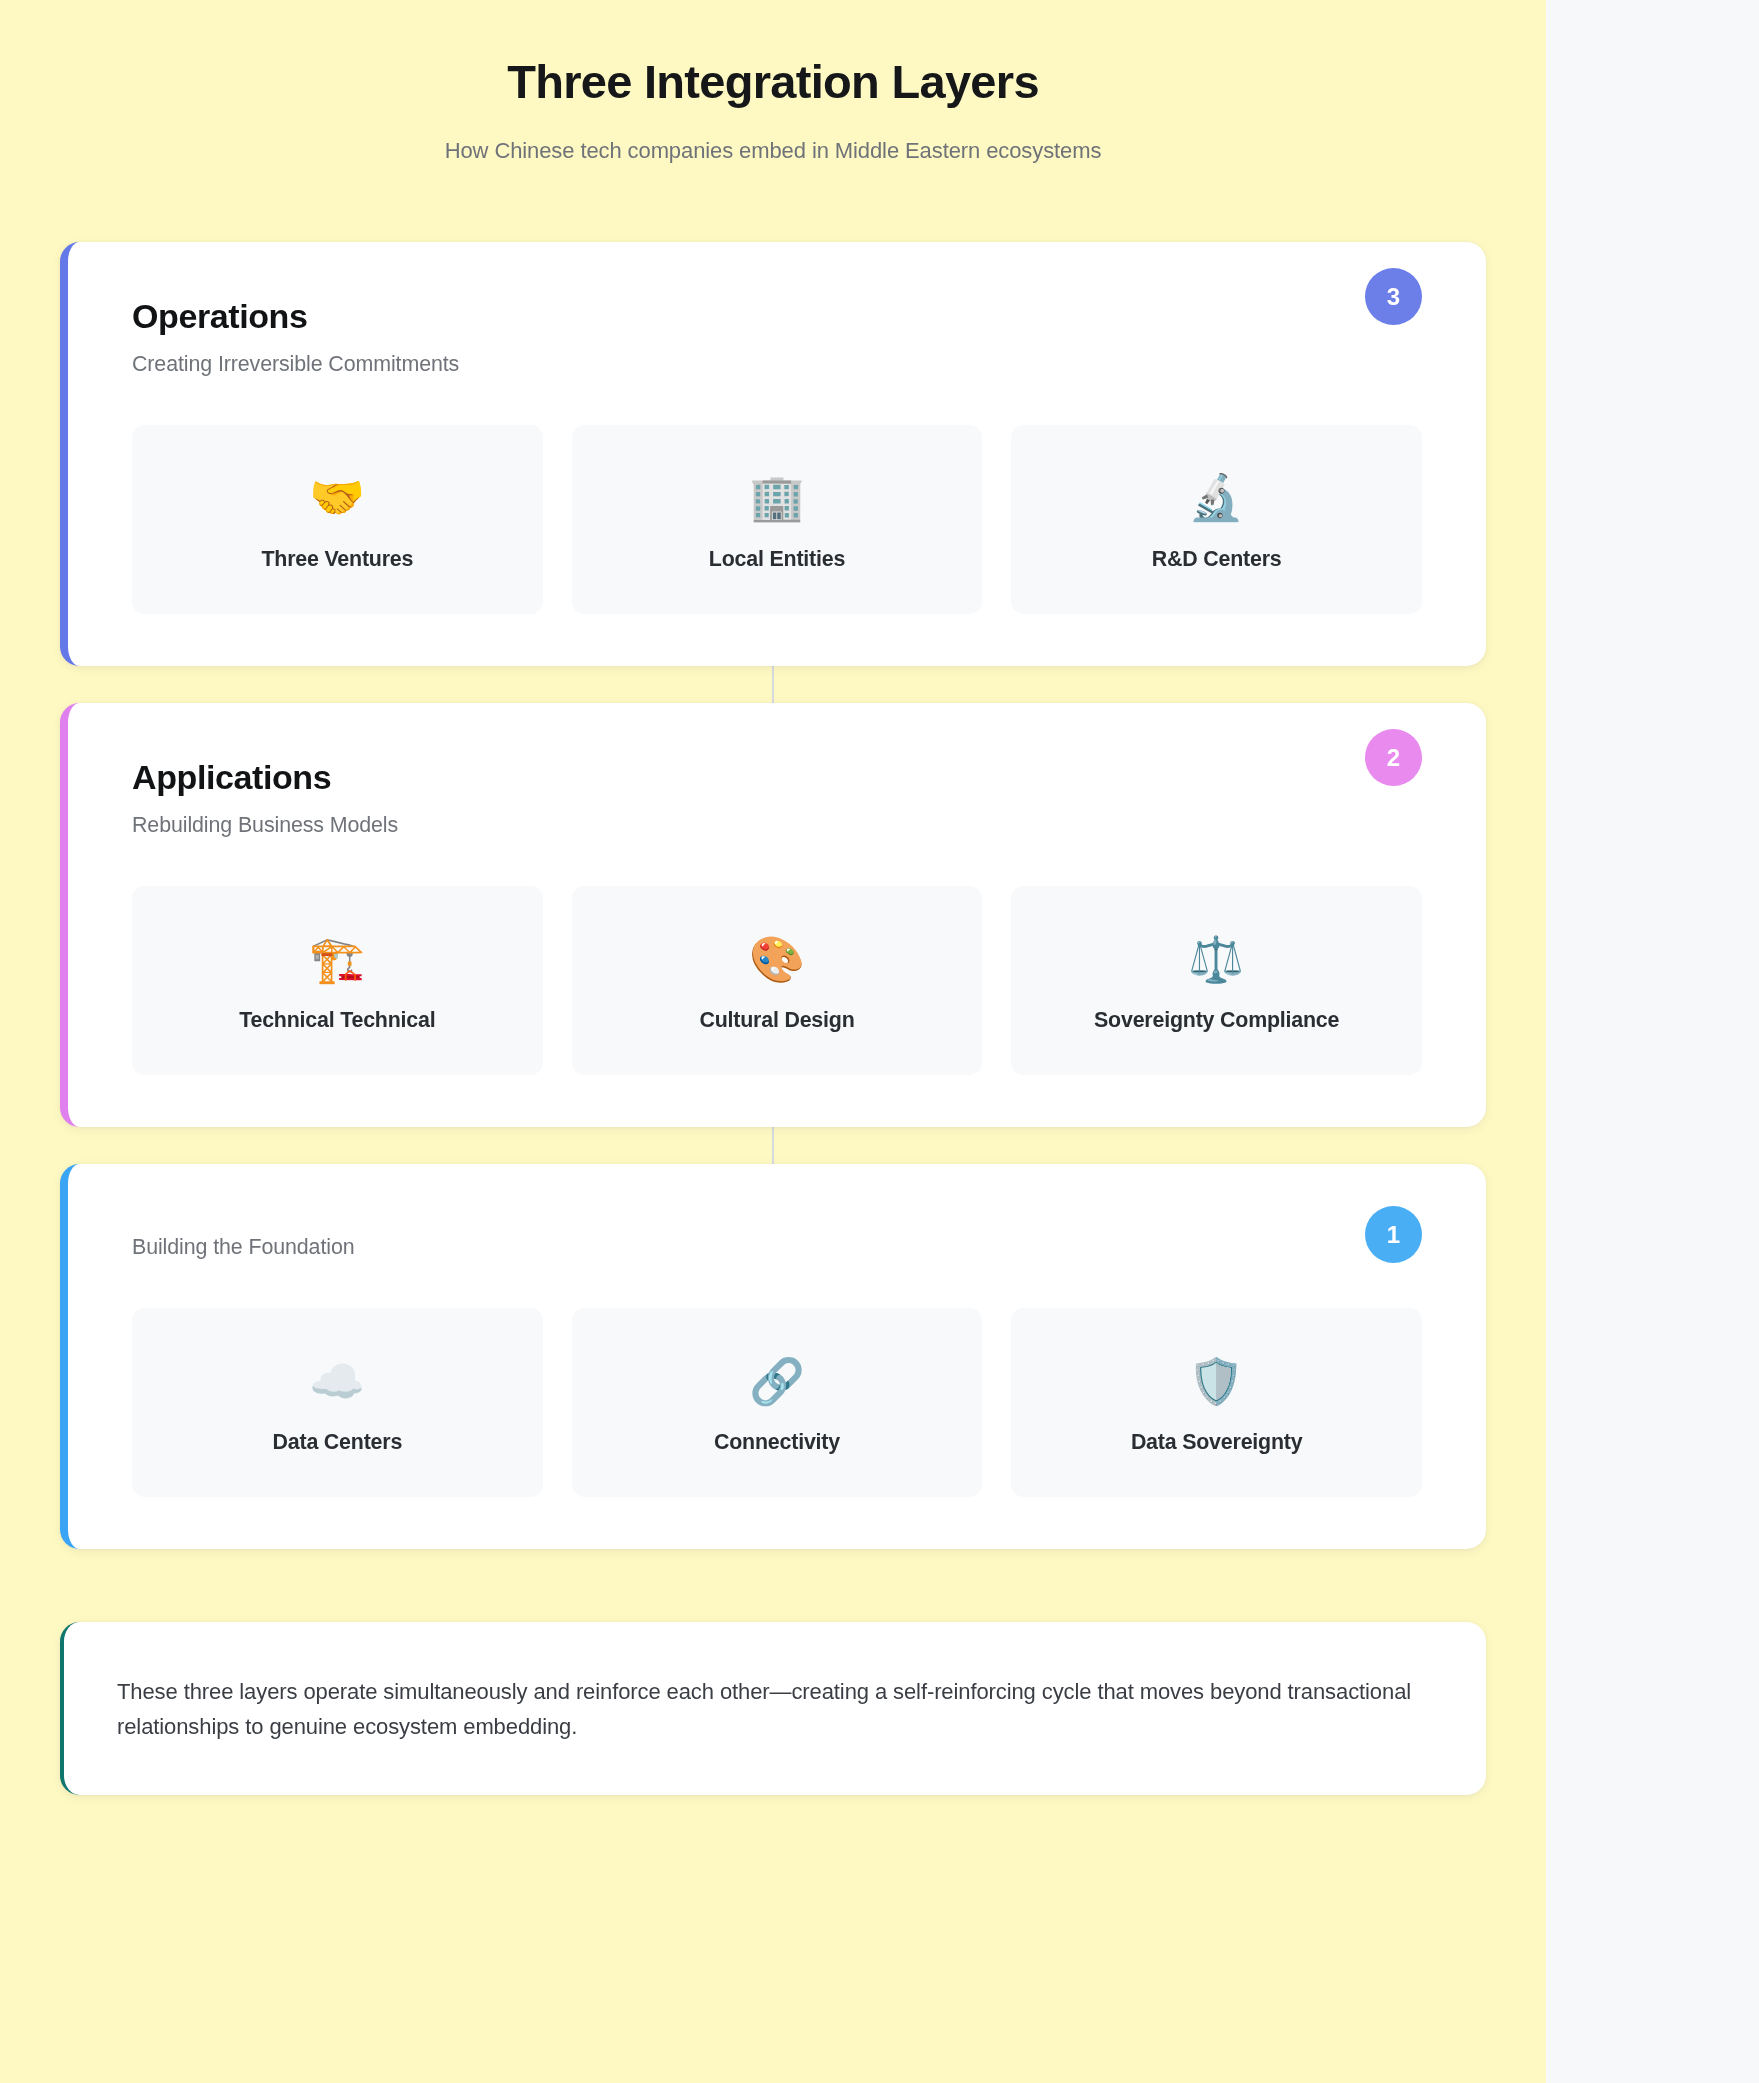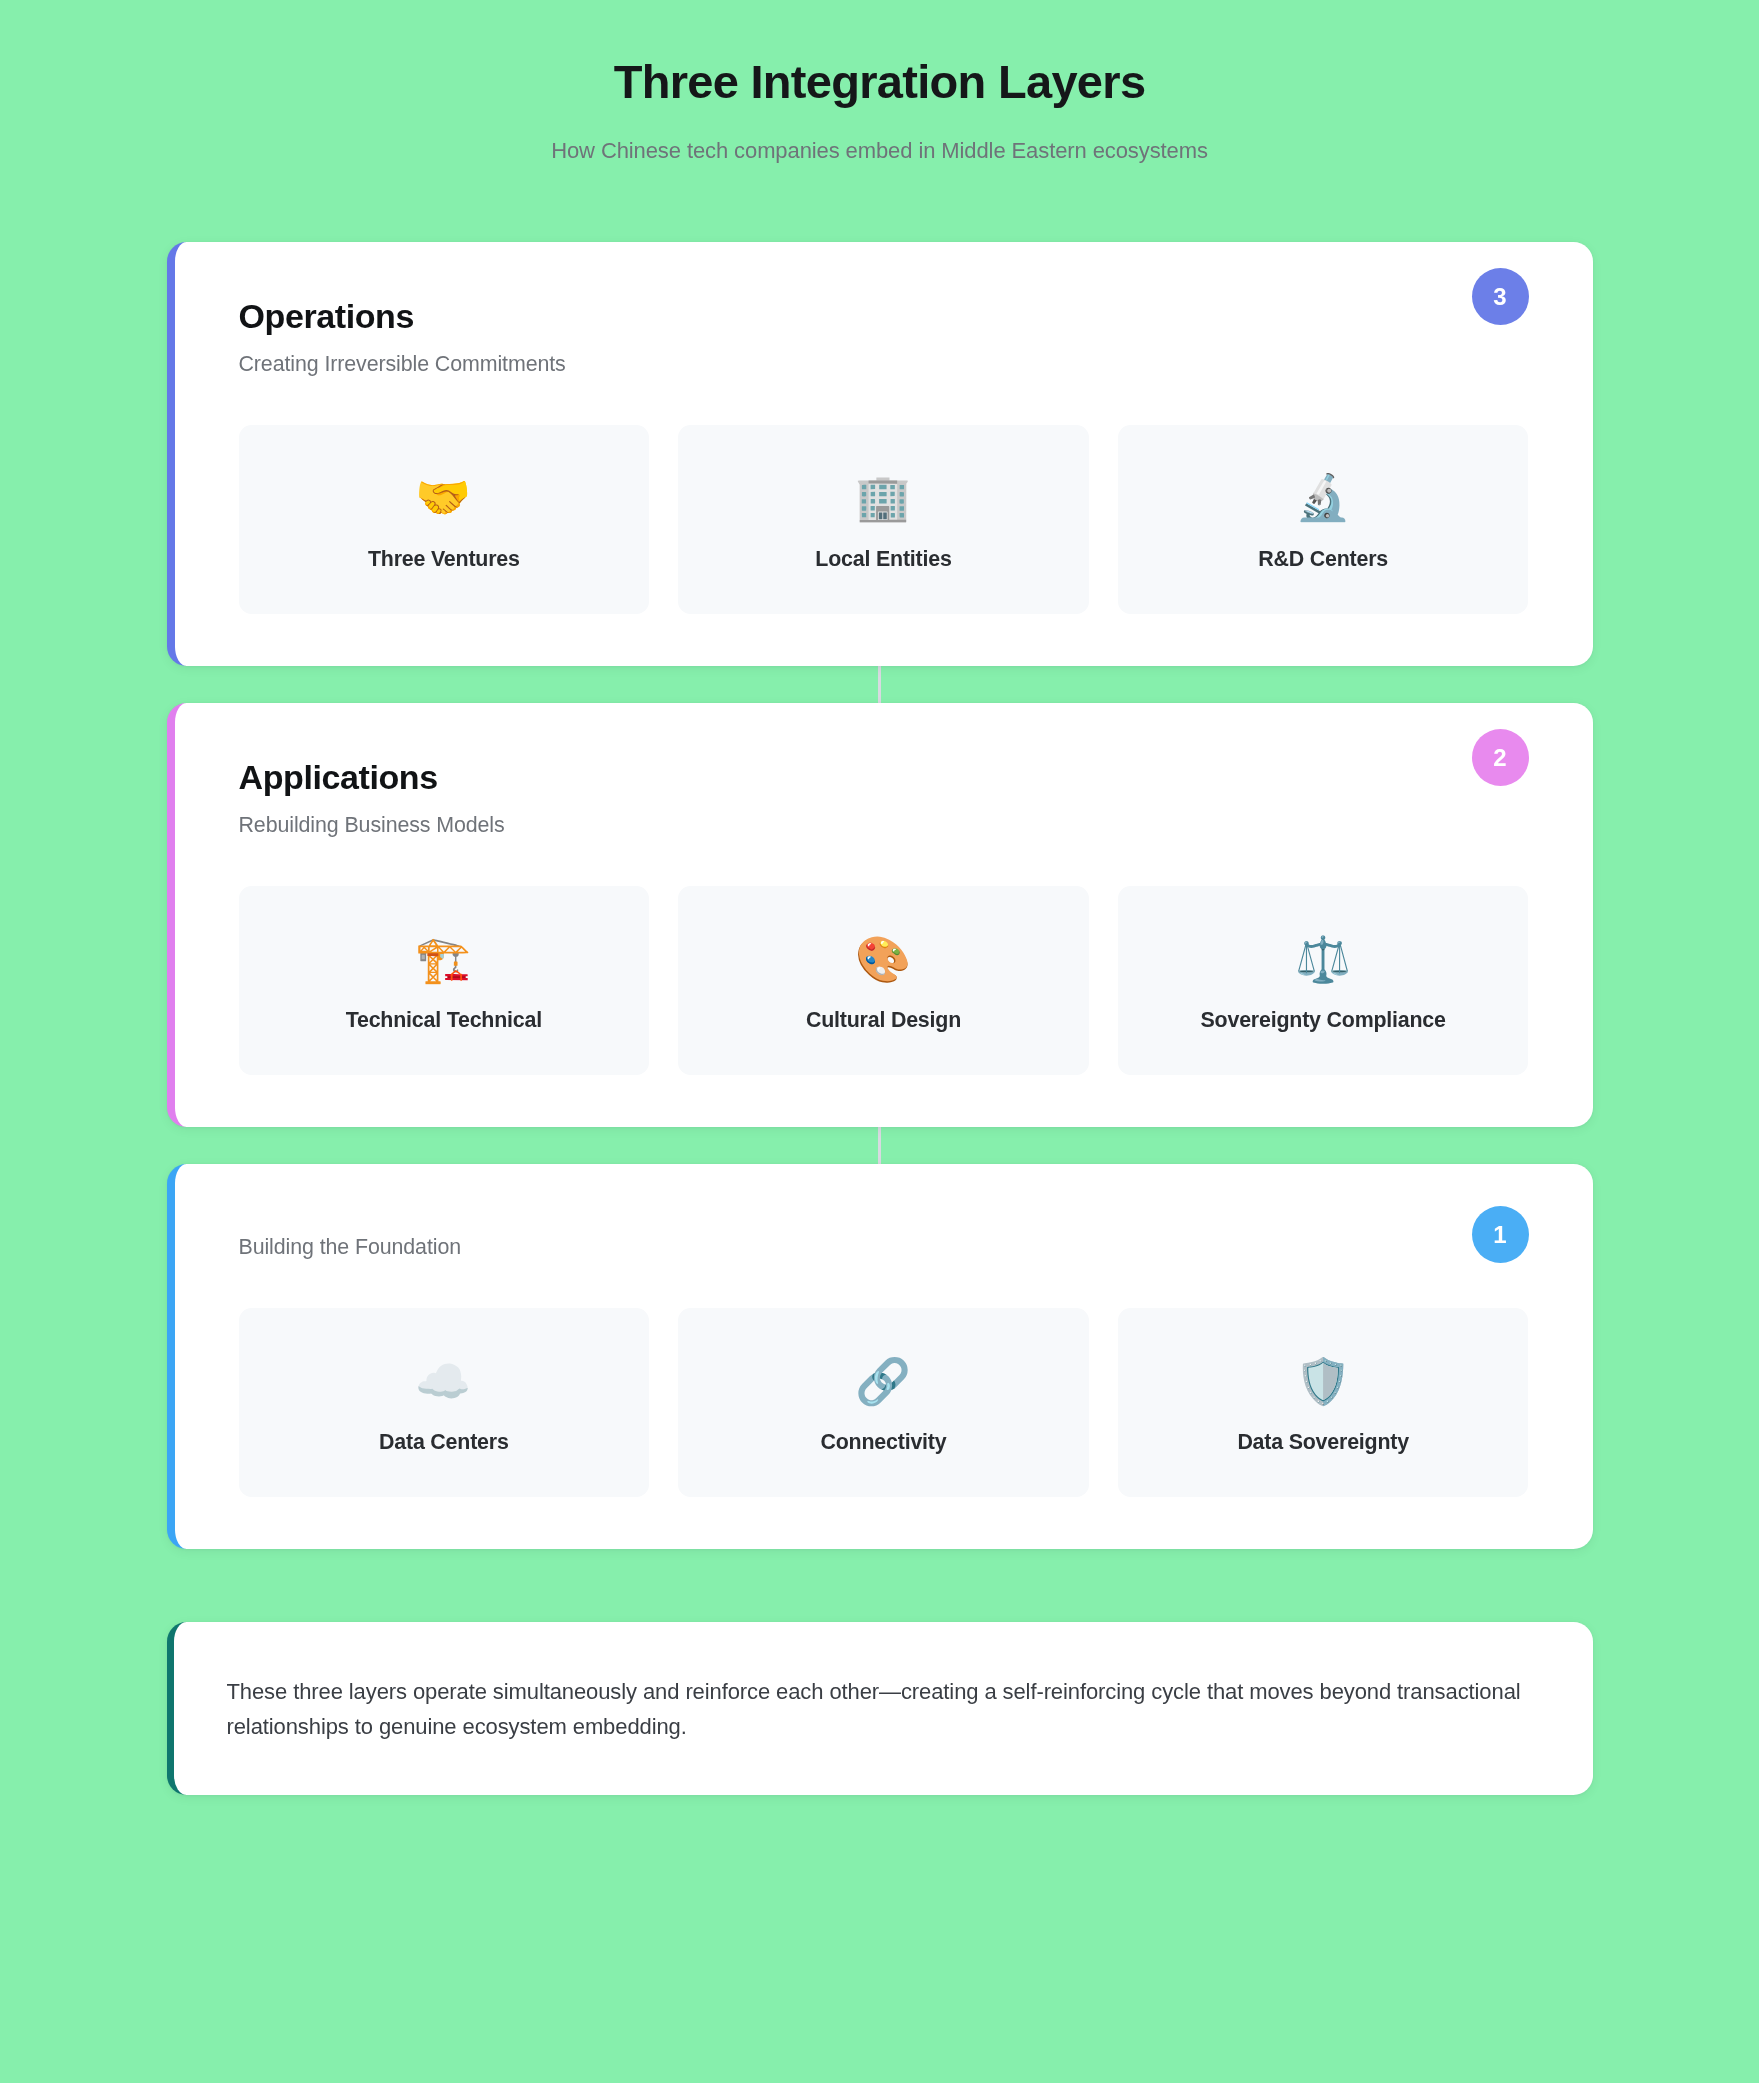--- a/index.html
+++ b/index.html
@@ -7,24 +7,24 @@
 
   html, body {
     width: 1759px;
     height: 2083px;
     background: #f7f8fa;
     font-family: "Liberation Sans", sans-serif;
     -webkit-font-smoothing: antialiased;
   }
 
   .page {
-    width: 1759px;
+    width: 1546px;
     min-height: 2083px;
     padding: 55px 0 53px 0;
-    background: #86efac;
+    background: #fef9c3;
   }
 
   
   .header { text-align: center; margin-bottom: 78px; }
 
   .page-title {
     font-size: 47px;
     font-weight: 700;
     letter-spacing: -0.7px;
     color: #151719;
@@ -142,21 +142,21 @@
     height: 37px;
     background: #d7dae0;
   }
 
   
   .footer-note {
     width: 1426px;
     margin: 73px auto 0 auto;
     background: #ffffff;
     border-radius: 19.6px;
-    border-left: 7px solid #0f766e;
+    border-left: 4px solid #0f766e;
     padding: 52px 53px 50px 53px;
     box-shadow: 0 2.7px 10.7px rgba(16, 24, 40, 0.055),
                 0 0.9px 2.7px rgba(16, 24, 40, 0.04);
   }
 
   .footer-text {
     font-size: 22px;
     line-height: 1.62;
     color: #3a3e44;
     letter-spacing: -0.1px;

